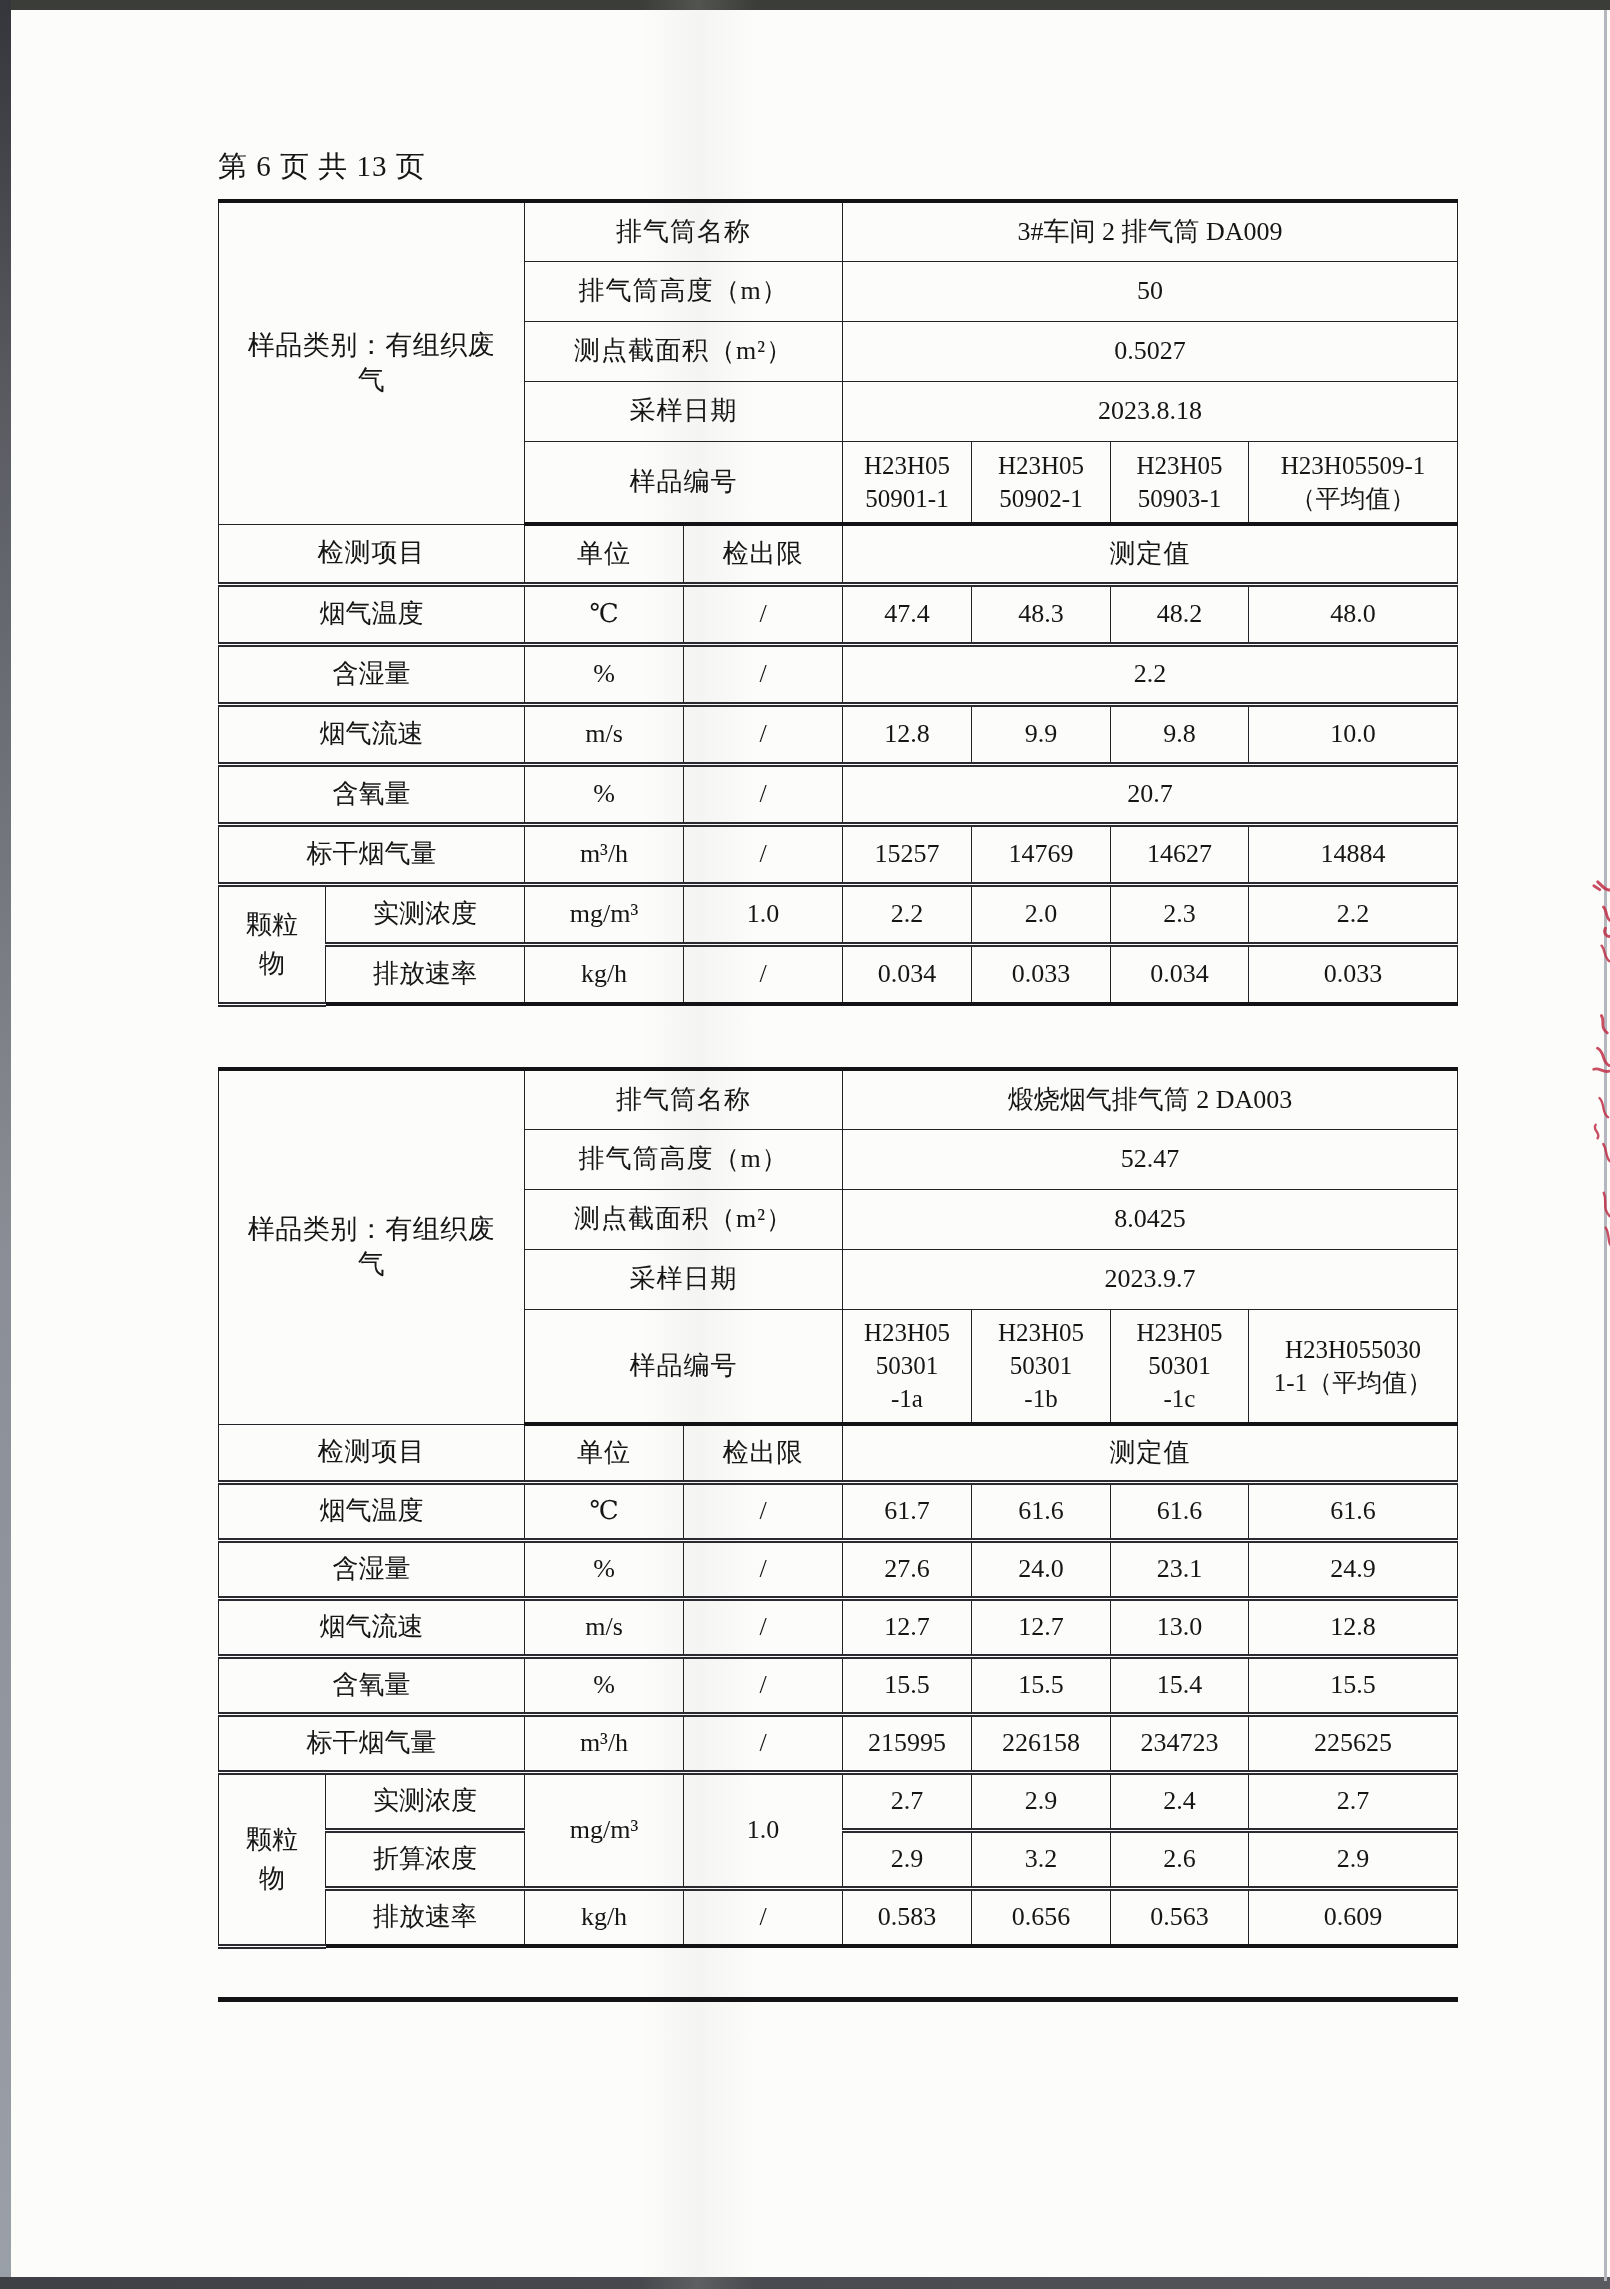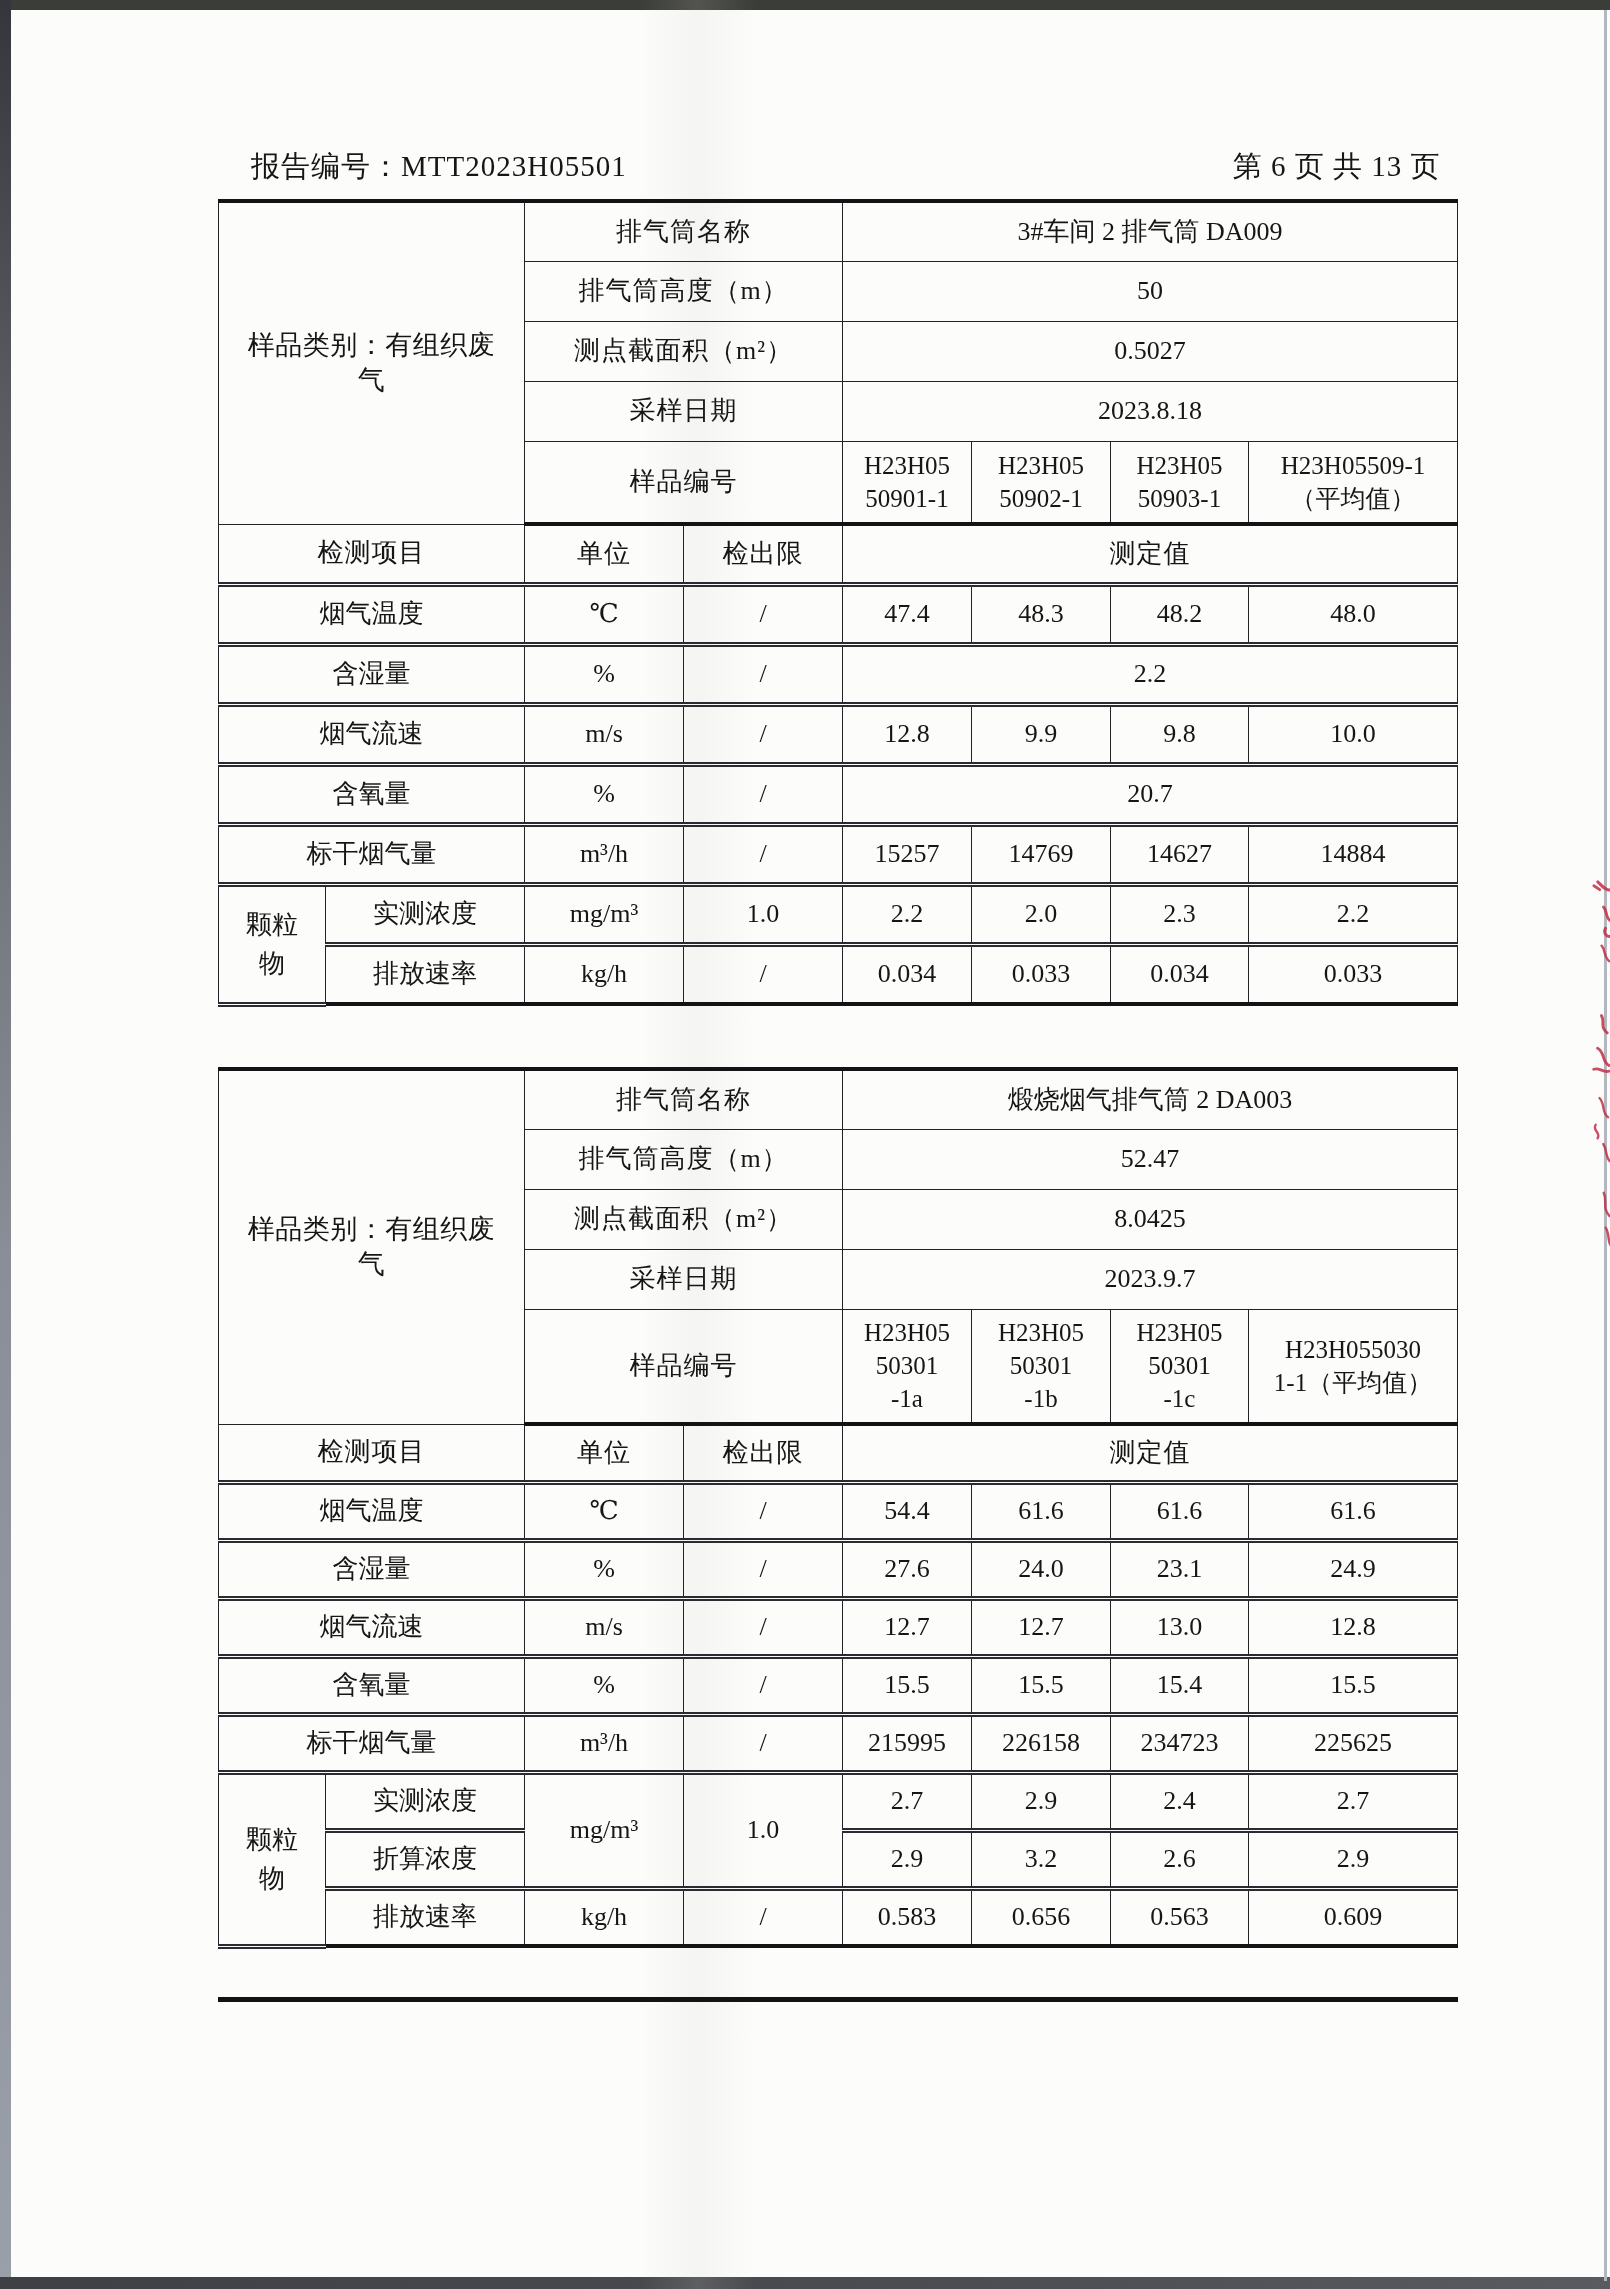--- a/index.html
+++ b/index.html
@@ -59,21 +59,20 @@
 
 <div class="page">
 
   <div class="edge-top"></div>
   <div class="edge-left"></div>
   <div class="edge-bottom"></div>
   <div class="edge-right"></div>
   <div class="crease"></div>
 
   <div class="report-header">
-    <span class="left">报告编号：MTT2023H05501</span>
     <span class="right">第 6 页 共 13 页</span>
   </div>
 
   <table id="table1">
     <colgroup>
       <col style="width:107px">
         <col style="width:199px">
         <col style="width:159px">
         <col style="width:159px">
       <col style="width:129px">
@@ -226,21 +225,21 @@
     <tr class="rh2 dbl">
       <td class="lbl" colspan="2">检测项目</td>
       <td class="lbl">单位</td>
       <td class="lbl">检出限</td>
       <td class="lbl" colspan="4">测定值</td>
     </tr>
     <tr class="rh2 dbl">
       <td colspan="2">烟气温度</td>
       <td>℃</td>
       <td>/</td>
-      <td>54.4</td>
+      <td>61.7</td>
       <td>61.6</td>
       <td>61.6</td>
       <td>61.6</td>
     </tr>
     <tr class="rh2 dbl">
       <td colspan="2">含湿量</td>
       <td>%</td>
       <td>/</td>
       <td>27.6</td>
       <td>24.0</td>

